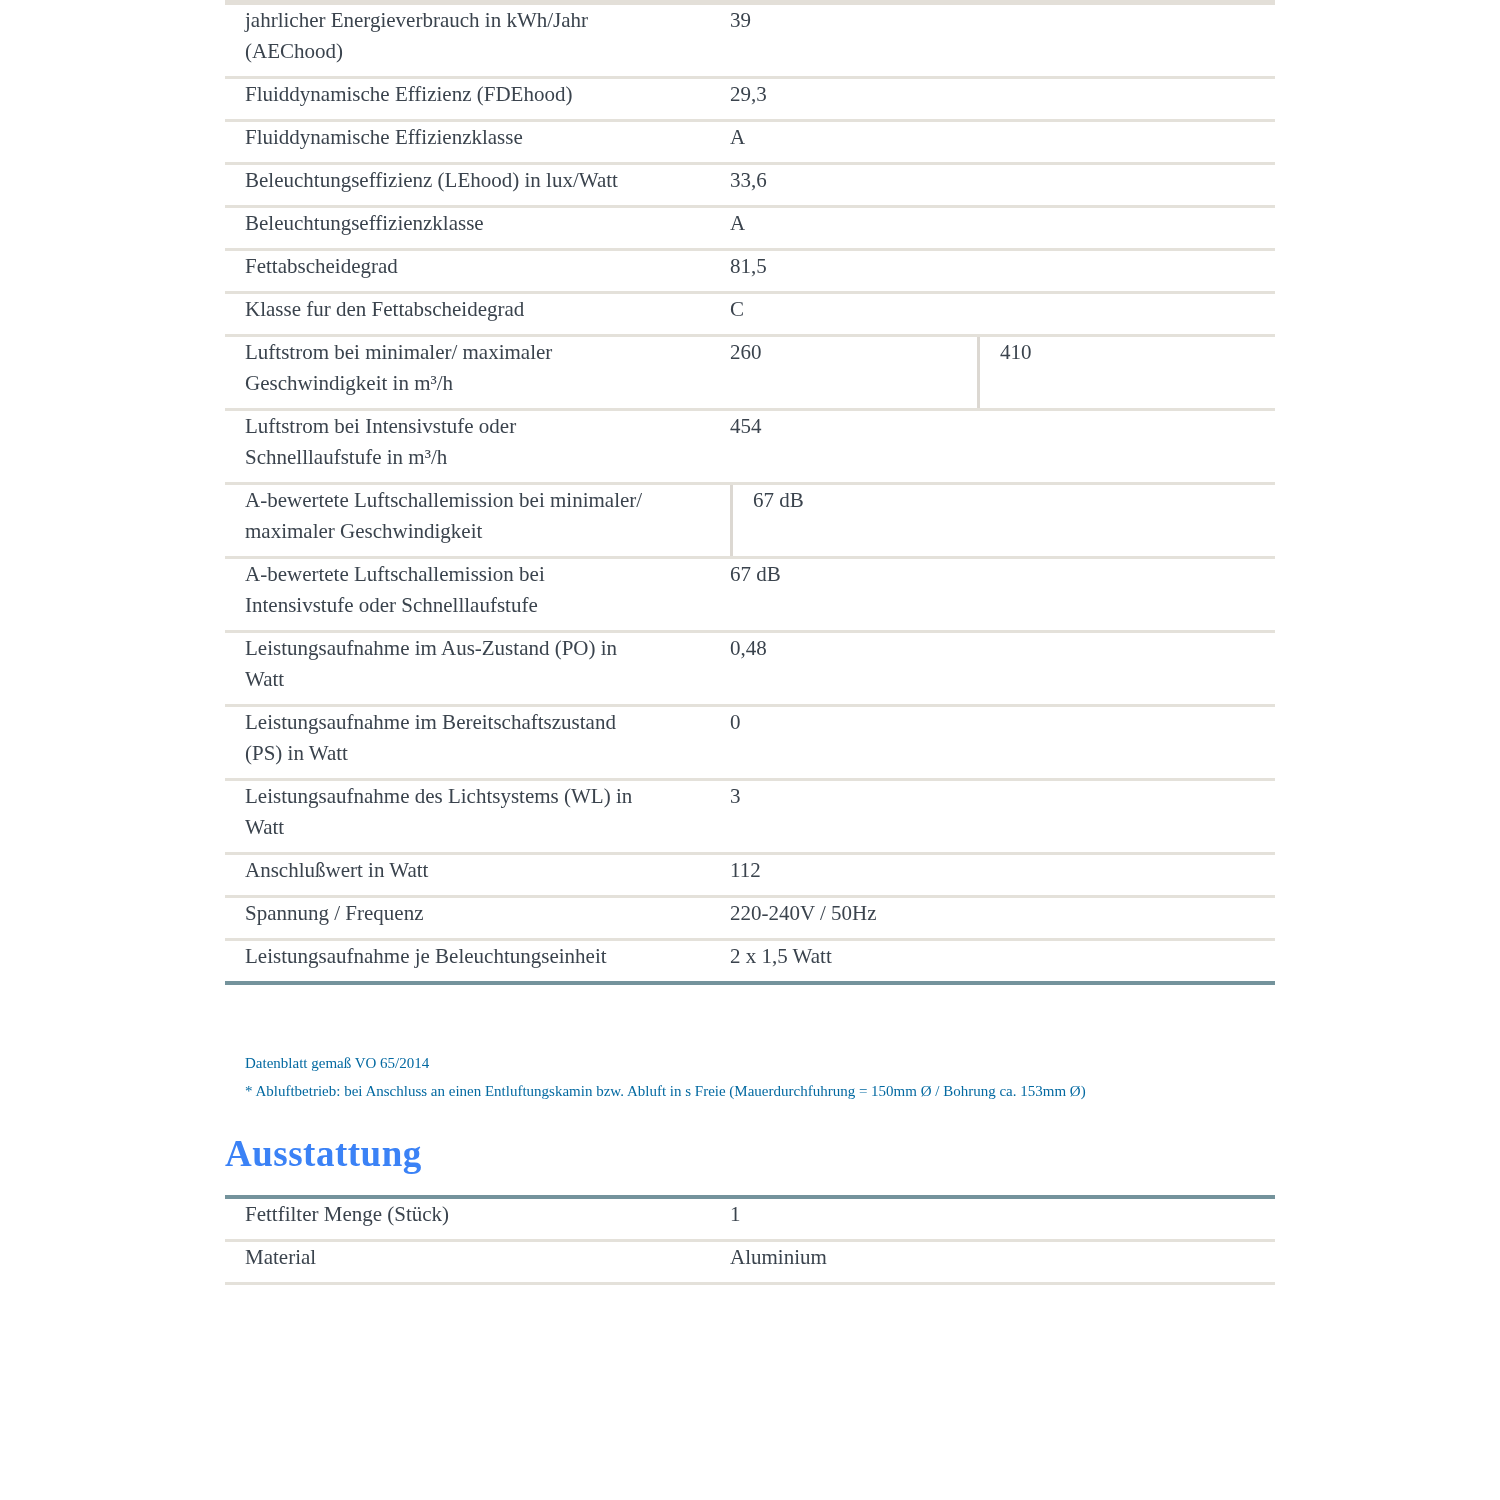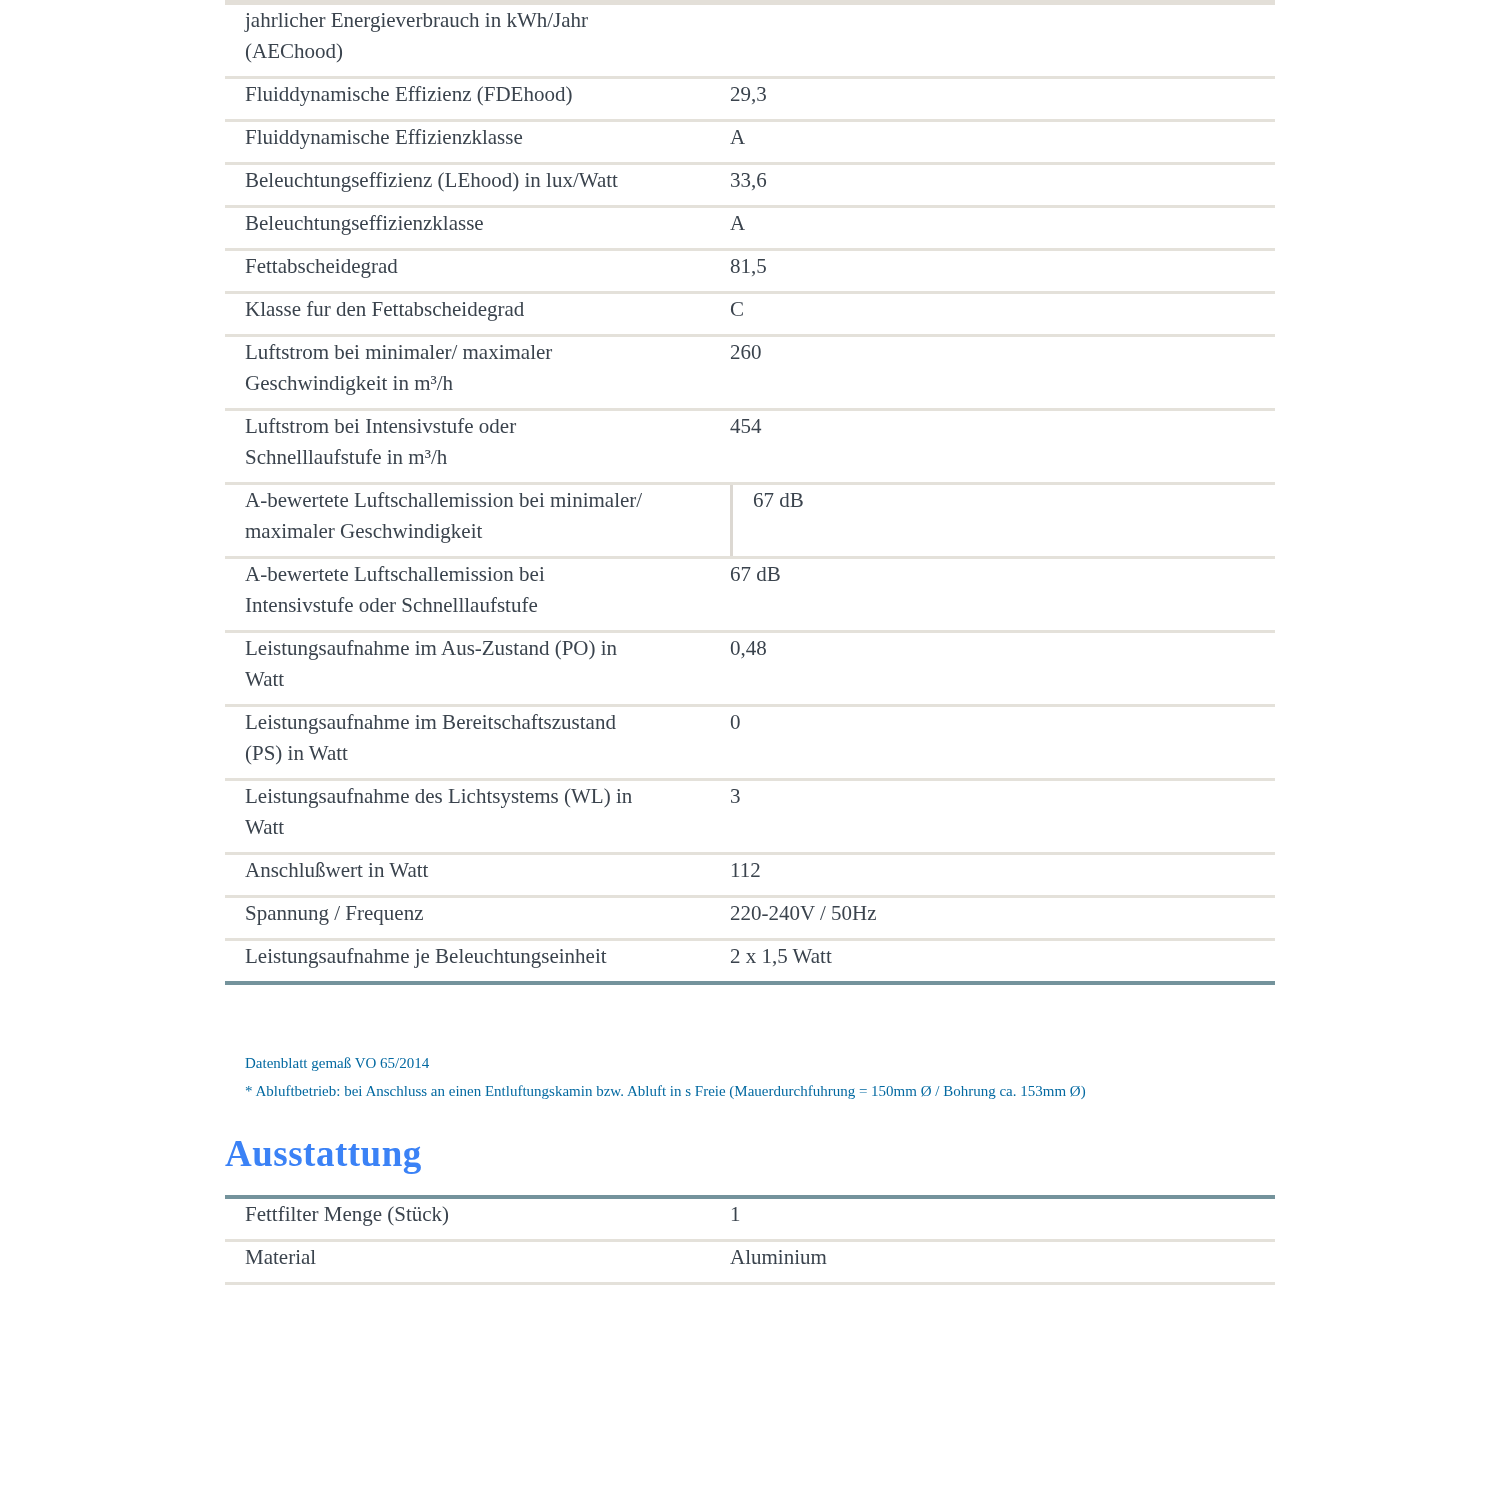--- a/index.html
+++ b/index.html
@@ -63,20 +63,21 @@
 
 <div class="sheet">
   <div class="content">
 
     <div class="spec-table">
       <div class="top-strip"></div>
 
       <div class="row">
         <div class="cell label">jahrlicher Energieverbrauch in kWh/Jahr
 (AEChood)</div>
+        <div class="cell v1">39</div>
       </div>
 
       <div class="row">
         <div class="cell label">Fluiddynamische Effizienz (FDEhood)</div>
         <div class="cell v1">29,3</div>
       </div>
 
       <div class="row">
         <div class="cell label">Fluiddynamische Effizienzklasse</div>
         <div class="cell v1">A</div>
@@ -99,20 +100,21 @@
 
       <div class="row">
         <div class="cell label">Klasse fur den Fettabscheidegrad</div>
         <div class="cell v1">C</div>
       </div>
 
       <div class="row">
         <div class="cell label">Luftstrom bei minimaler/ maximaler
 Geschwindigkeit in m³/h</div>
         <div class="cell v1">260</div>
+        <div class="cell v2 divided">410</div>
       </div>
 
       <div class="row">
         <div class="cell label">Luftstrom bei Intensivstufe oder
 Schnelllaufstufe in m³/h</div>
         <div class="cell v1">454</div>
       </div>
 
       <div class="row">
         <div class="cell label">A-bewertete Luftschallemission bei minimaler/

